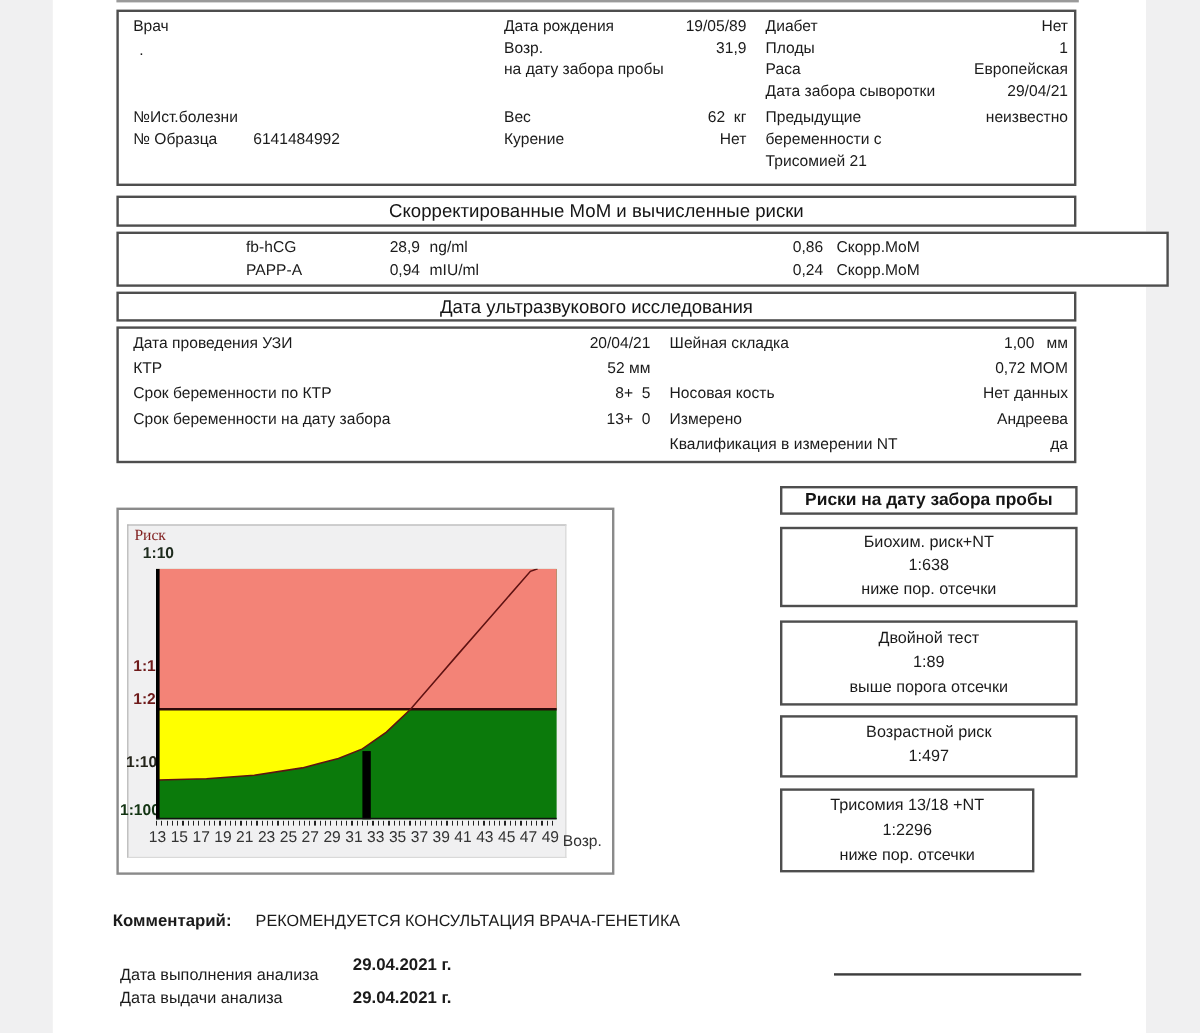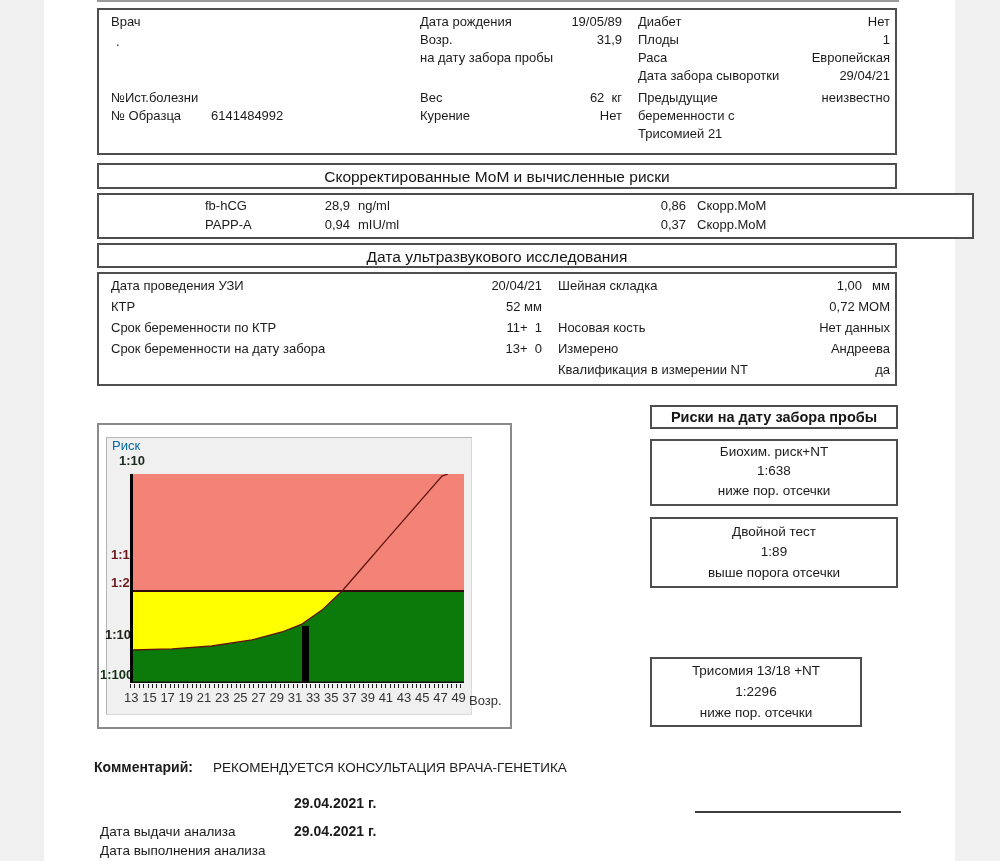--- a/index.html
+++ b/index.html
@@ -81,53 +81,53 @@
   <div class="box" style="left:97px;top:193px;width:877px;height:46px;">
     <div class="lbl" style="left:106px;top:3px;">fb-hCG</div>
     <div class="val-r" style="left:151px;top:3px;width:100px;">28,9</div>
     <div class="lbl" style="left:259px;top:3px;">ng/ml</div>
     <div class="val-r" style="left:487px;top:3px;width:100px;">0,86</div>
     <div class="lbl" style="left:598px;top:3px;">Скорр.MoM</div>
 
     <div class="lbl" style="left:106px;top:22px;">PAPP-A</div>
     <div class="val-r" style="left:151px;top:22px;width:100px;">0,94</div>
     <div class="lbl" style="left:259px;top:22px;">mIU/ml</div>
-    <div class="val-r" style="left:487px;top:22px;width:100px;">0,37</div>
+    <div class="val-r" style="left:487px;top:22px;width:100px;">0,24</div>
     <div class="lbl" style="left:598px;top:22px;">Скорр.MoM</div>
   </div>
 
   <div class="hdrbox" style="left:97px;top:243px;width:800px;height:25px;line-height:23px;">
     <span>Дата ультразвукового исследования</span>
   </div>
 
   <div class="box" style="left:97px;top:272px;width:800px;height:114px;">
     <div class="lbl" style="left:12px;top:4px;">Дата проведения УЗИ</div>
     <div class="val-r" style="left:343px;top:4px;width:100px;">20/04/21</div>
     <div class="lbl" style="left:12px;top:25px;">КТР</div>
     <div class="val-r" style="left:343px;top:25px;width:100px;">52 мм</div>
     <div class="lbl" style="left:12px;top:46px;">Срок беременности по КТР</div>
-    <div class="val-r" style="left:343px;top:46px;width:100px;">11+  1</div>
+    <div class="val-r" style="left:343px;top:46px;width:100px;">8+  5</div>
     <div class="lbl" style="left:12px;top:67px;">Срок беременности на дату забора</div>
     <div class="val-r" style="left:343px;top:67px;width:100px;">13+  0</div>
 
     <div class="lbl" style="left:459px;top:4px;">Шейная складка</div>
     <div class="val-r" style="left:603px;top:4px;width:160px;">1,00</div>
     <div class="lbl" style="left:773px;top:4px;">мм</div>
     <div class="val-r" style="left:601px;top:25px;width:190px;">0,72 МОМ</div>
     <div class="lbl" style="left:459px;top:46px;">Носовая кость</div>
     <div class="val-r" style="left:601px;top:46px;width:190px;">Нет данных</div>
     <div class="lbl" style="left:459px;top:67px;">Измерено</div>
     <div class="val-r" style="left:601px;top:67px;width:190px;">Андреева</div>
     <div class="lbl" style="left:459px;top:88px;">Квалификация в измерении NT</div>
     <div class="val-r" style="left:601px;top:88px;width:190px;">да</div>
   </div>
 
   <div id="chart-box">
     <div id="chart-panel"></div>
-    <div class="lbl" style="left:13px;top:13px;color:#0369a1;">Риск</div>
+    <div class="lbl" style="left:13px;top:13px;color:#7f1d1d;font-family:Liberation Serif, serif;">Риск</div>
     <div class="ytick yl-0">1:10</div>
     <div class="ytick yl-1">1:100</div>
     <div class="ytick yl-2">1:250</div>
     <div class="ytick yl-3">1:1000</div>
     <div class="ytick yl-4">1:10000</div>
     <div id="cutoff-label">Порог отсечки</div>
 
     <svg id="risk-plot" width="334" height="209">
       <rect id="region-low" x="0" y="0" width="334" height="209" fill="#0b7a0b"></rect>
       <rect id="region-high" x="0" y="0" width="334" height="117.04" fill="#f38377"></rect>
@@ -173,29 +173,33 @@
     <div class="ctr riskbox-line" style="top:22px;">1:638</div>
     <div class="ctr riskbox-line" style="top:42px;">ниже пор. отсечки</div>
   </div>
 
   <div class="box" style="left:650px;top:517px;width:248px;height:71px;">
     <div class="ctr riskbox-line" style="top:5px;">Двойной тест</div>
     <div class="ctr riskbox-line" style="top:25px;">1:89</div>
     <div class="ctr riskbox-line" style="top:46px;">выше порога отсечки</div>
   </div>
 
+  <div class="box" style="left:650px;top:596px;width:248px;height:52px;">
+    <div class="ctr riskbox-line" style="top:4px;">Возрастной риск</div>
+    <div class="ctr riskbox-line" style="top:24px;">1:497</div>
+  </div>
 
   <div class="box" style="left:650px;top:657px;width:212px;height:70px;">
     <div class="ctr riskbox-line" style="top:4px;">Трисомия 13/18 +NT</div>
     <div class="ctr riskbox-line" style="top:25px;">1:2296</div>
     <div class="ctr riskbox-line" style="top:46px;">ниже пор. отсечки</div>
   </div>
 
   <div class="lbl bold" style="left:94px;top:759px;font-size:14px;">Комментарий:</div>
   <div class="lbl" style="left:213px;top:760px;font-size:13.5px;">РЕКОМЕНДУЕТСЯ КОНСУЛЬТАЦИЯ ВРАЧА-ГЕНЕТИКА</div>
 
-  <div class="lbl" style="left:100px;top:843px;font-size:13.5px;">Дата выполнения анализа</div>
+  <div class="lbl" style="left:100px;top:805px;font-size:13.5px;">Дата выполнения анализа</div>
   <div class="lbl bold" style="left:294px;top:795px;font-size:14px;">29.04.2021 г.</div>
   <div class="lbl" style="left:100px;top:824px;font-size:13.5px;">Дата выдачи анализа</div>
   <div class="lbl bold" style="left:294px;top:823px;font-size:14px;">29.04.2021 г.</div>
 
   <div class="abs" style="left:695px;top:811px;width:206px;border-top:2px solid #3d3d3d;"></div>
 </div>
 
 </body></html>

